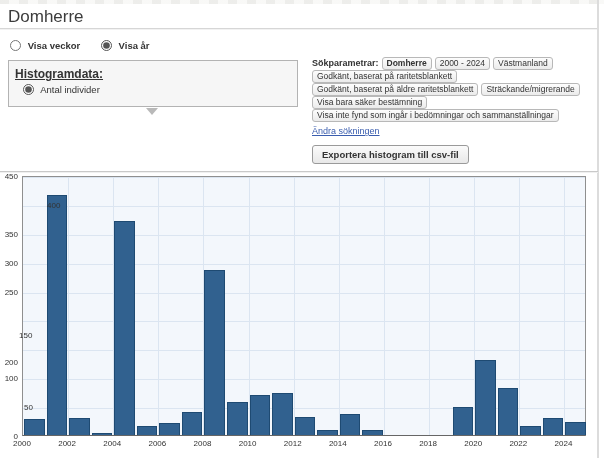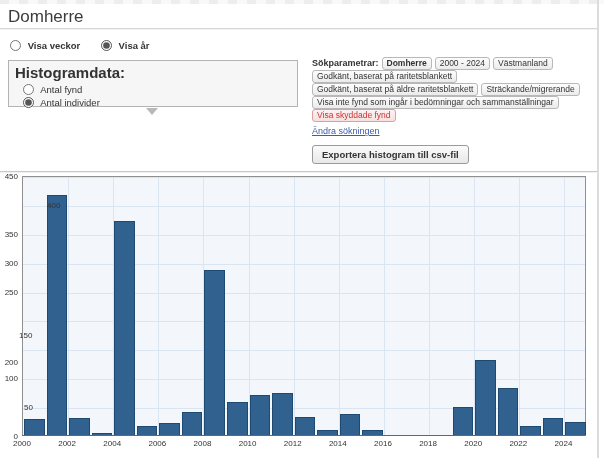--- a/index.html
+++ b/index.html
@@ -15,21 +15,21 @@
                 border-top:1px solid #d6d6d6; border-bottom:1px solid #f2f2f2; }
 
   .page-right-border { position:absolute; left:597px; top:0; width:2px; height:458px; background:#dcdcdc; }
 
   .view-toggle { position:absolute; left:10px; top:40px; font-size:9.5px; font-weight:700; color:#333; }
   .view-toggle label { margin-right:18px; cursor:pointer; }
   input[type=radio]{ width:11px; height:11px; vertical-align:-2px; margin-right:4px; accent-color:#555; }
 
   .hdata-box { position:absolute; left:8px; top:60px; width:290px; height:47px;
                background:#f6f6f6; border:1px solid #b3b3b3; padding:3px 6px; }
-  .hdata-box .box-label { font-size:15px; font-weight:700; }
+  .hdata-box .box-label { font-size:12px; font-weight:700;text-decoration:underline; }
   .hdata-box .opt { display:block; margin:2px 0 0 8px; font-size:9.5px; font-weight:400; cursor:pointer; }
   .box-pointer { position:absolute; left:146px; top:108px; width:0; height:0;
                  border-left:6px solid transparent; border-right:6px solid transparent;
                  border-top:7px solid #b9b9b9; }
 
   .right-col { position:absolute; left:312px; top:55px; width:290px; }
   .chip-row { white-space:nowrap; margin-bottom:2px; line-height:11px; height:11px; }
   .sp-label { font-size:9px; font-weight:700; margin-right:3px; }
   .chip { display:inline-block; font-size:8.5px; line-height:9px; padding:1px 4px;
           border:1px solid #b8b8b8; border-radius:3px; margin-right:3px;
@@ -71,37 +71,33 @@
   </label>
   <label>
     <input type="radio" name="viewmode" checked="" style="">
     <span>Visa år</span>
   </label>
 </div>
 
 <div class="hdata-box">
   <span class="box-label">Histogramdata:</span>
   <label class="opt">
-    <input type="radio" name="hdata" style="">
-    <span>Antal fynd</span>
-  </label>
-  <label class="opt">
     <input type="radio" name="hdata" checked="" style="">
     <span>Antal individer</span>
   </label>
 </div>
 <div class="box-pointer"></div>
 
 <div class="right-col">
   <div id="chip-rows">
       <div class="chip-row"><span class="sp-label">Sökparametrar:</span><span class="chip bold">Domherre</span><span class="chip">2000 - 2024</span><span class="chip">Västmanland</span></div>
       <div class="chip-row"><span class="chip">Godkänt, baserat på raritetsblankett</span></div>
       <div class="chip-row"><span class="chip">Godkänt, baserat på äldre raritetsblankett</span><span class="chip">Sträckande/migrerande</span></div>
+      <div class="chip-row"><span class="chip">Visa bara säker bestämning</span></div>
       <div class="chip-row"><span class="chip">Visa inte fynd som ingår i bedömningar och sammanställningar</span></div>
-      <div class="chip-row"><span class="chip protected">Visa skyddade fynd</span></div>
     </div>
   <a class="edit-link">Ändra sökningen</a>
   <button class="export-btn">Exportera histogram till csv-fil</button>
 </div>
 
 <div class="section-divider"></div>
 
 <div class="chart">
   <div class="plot" id="plot-area">
       <div class="grid-h" style="top: 231.111px;"></div>

